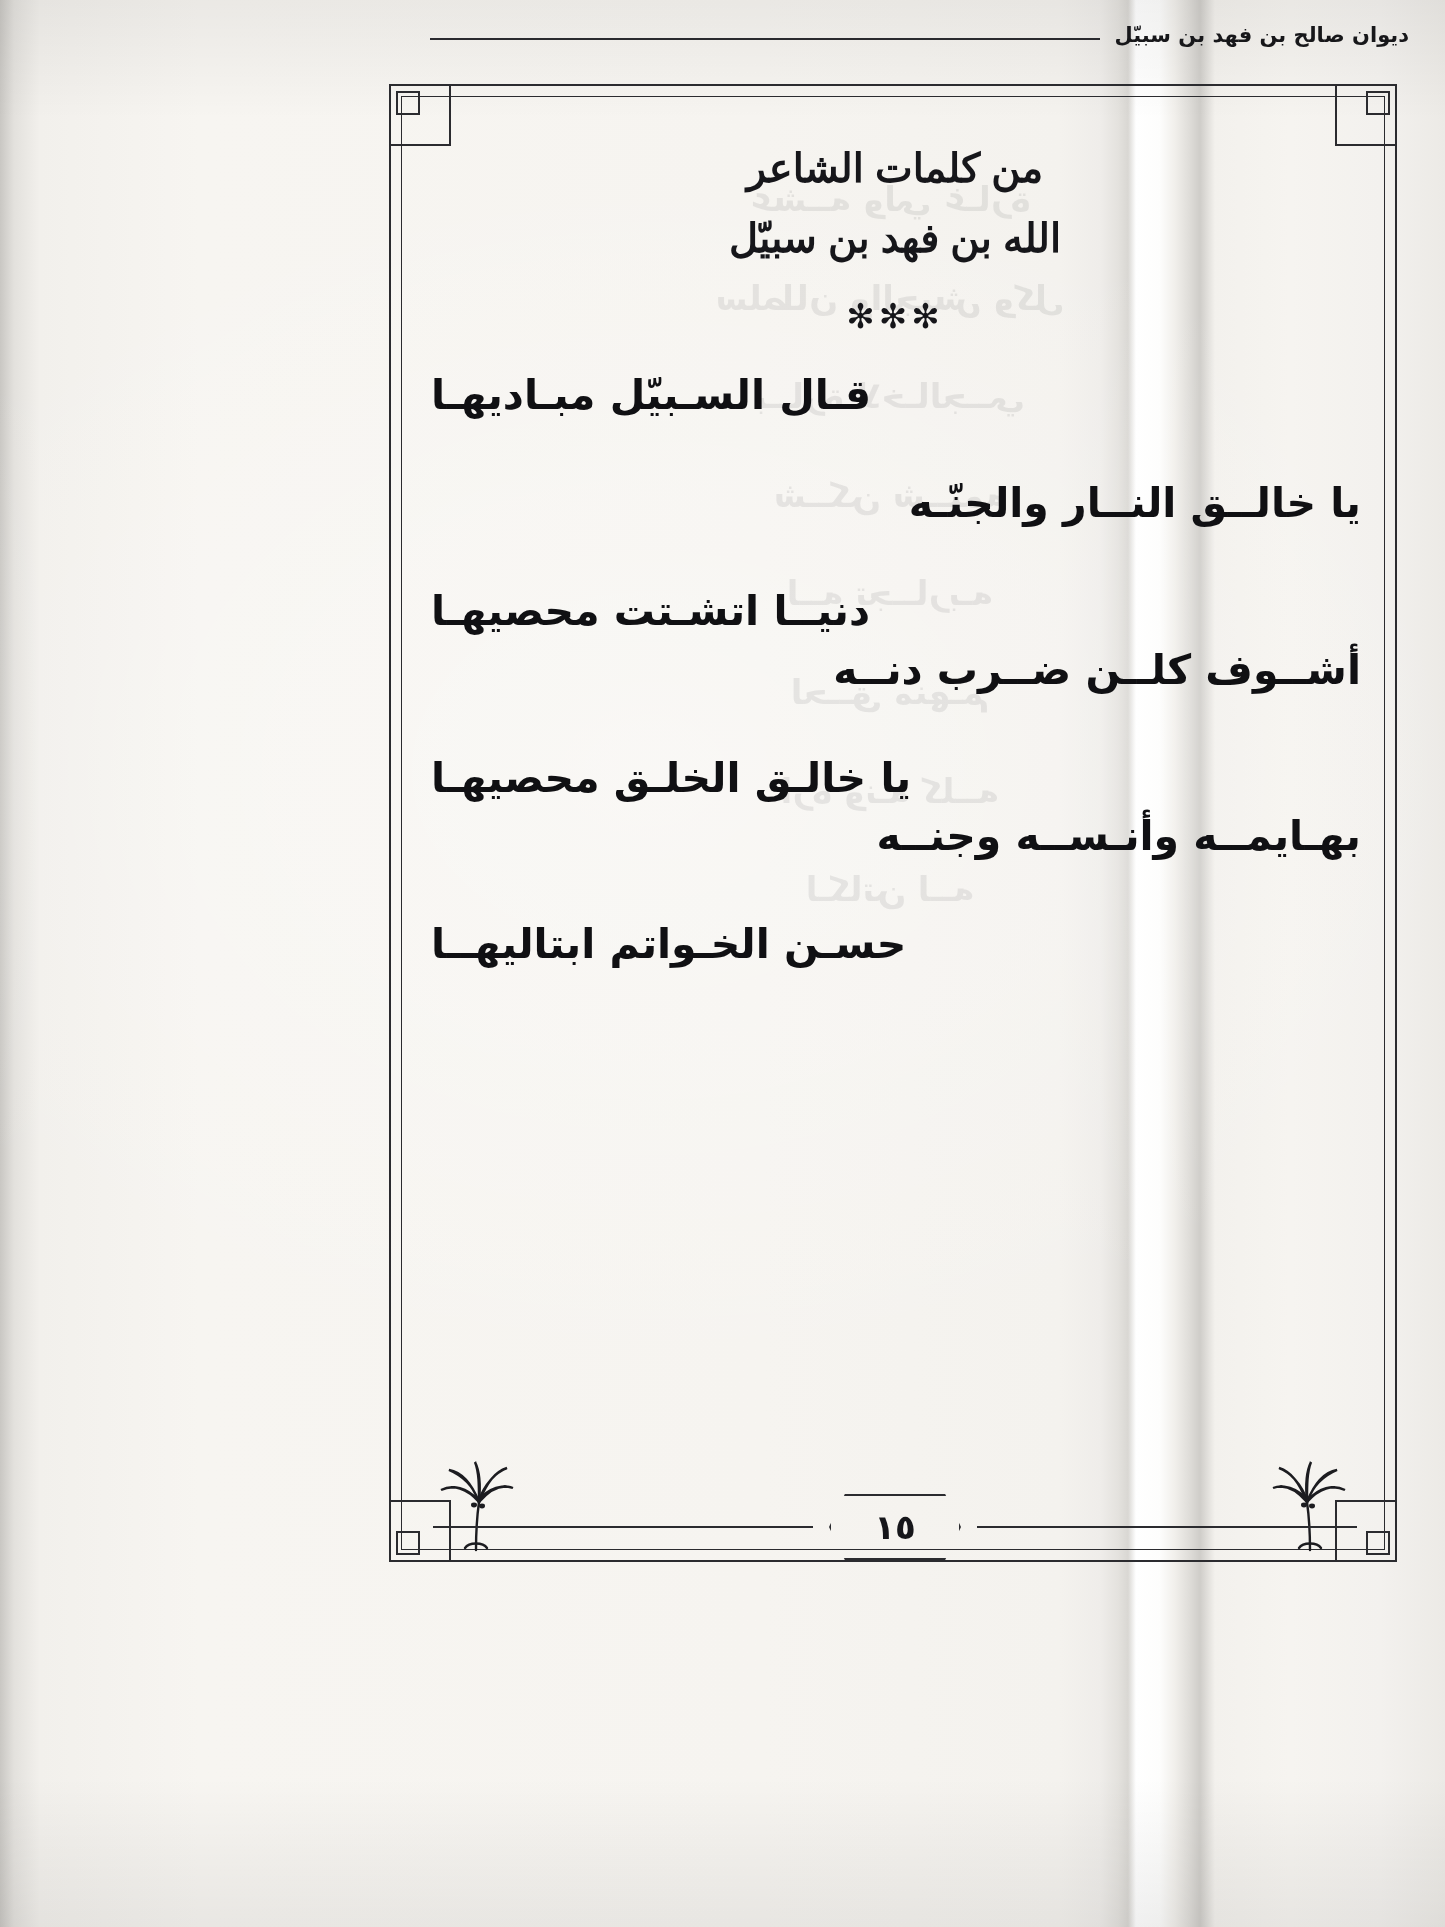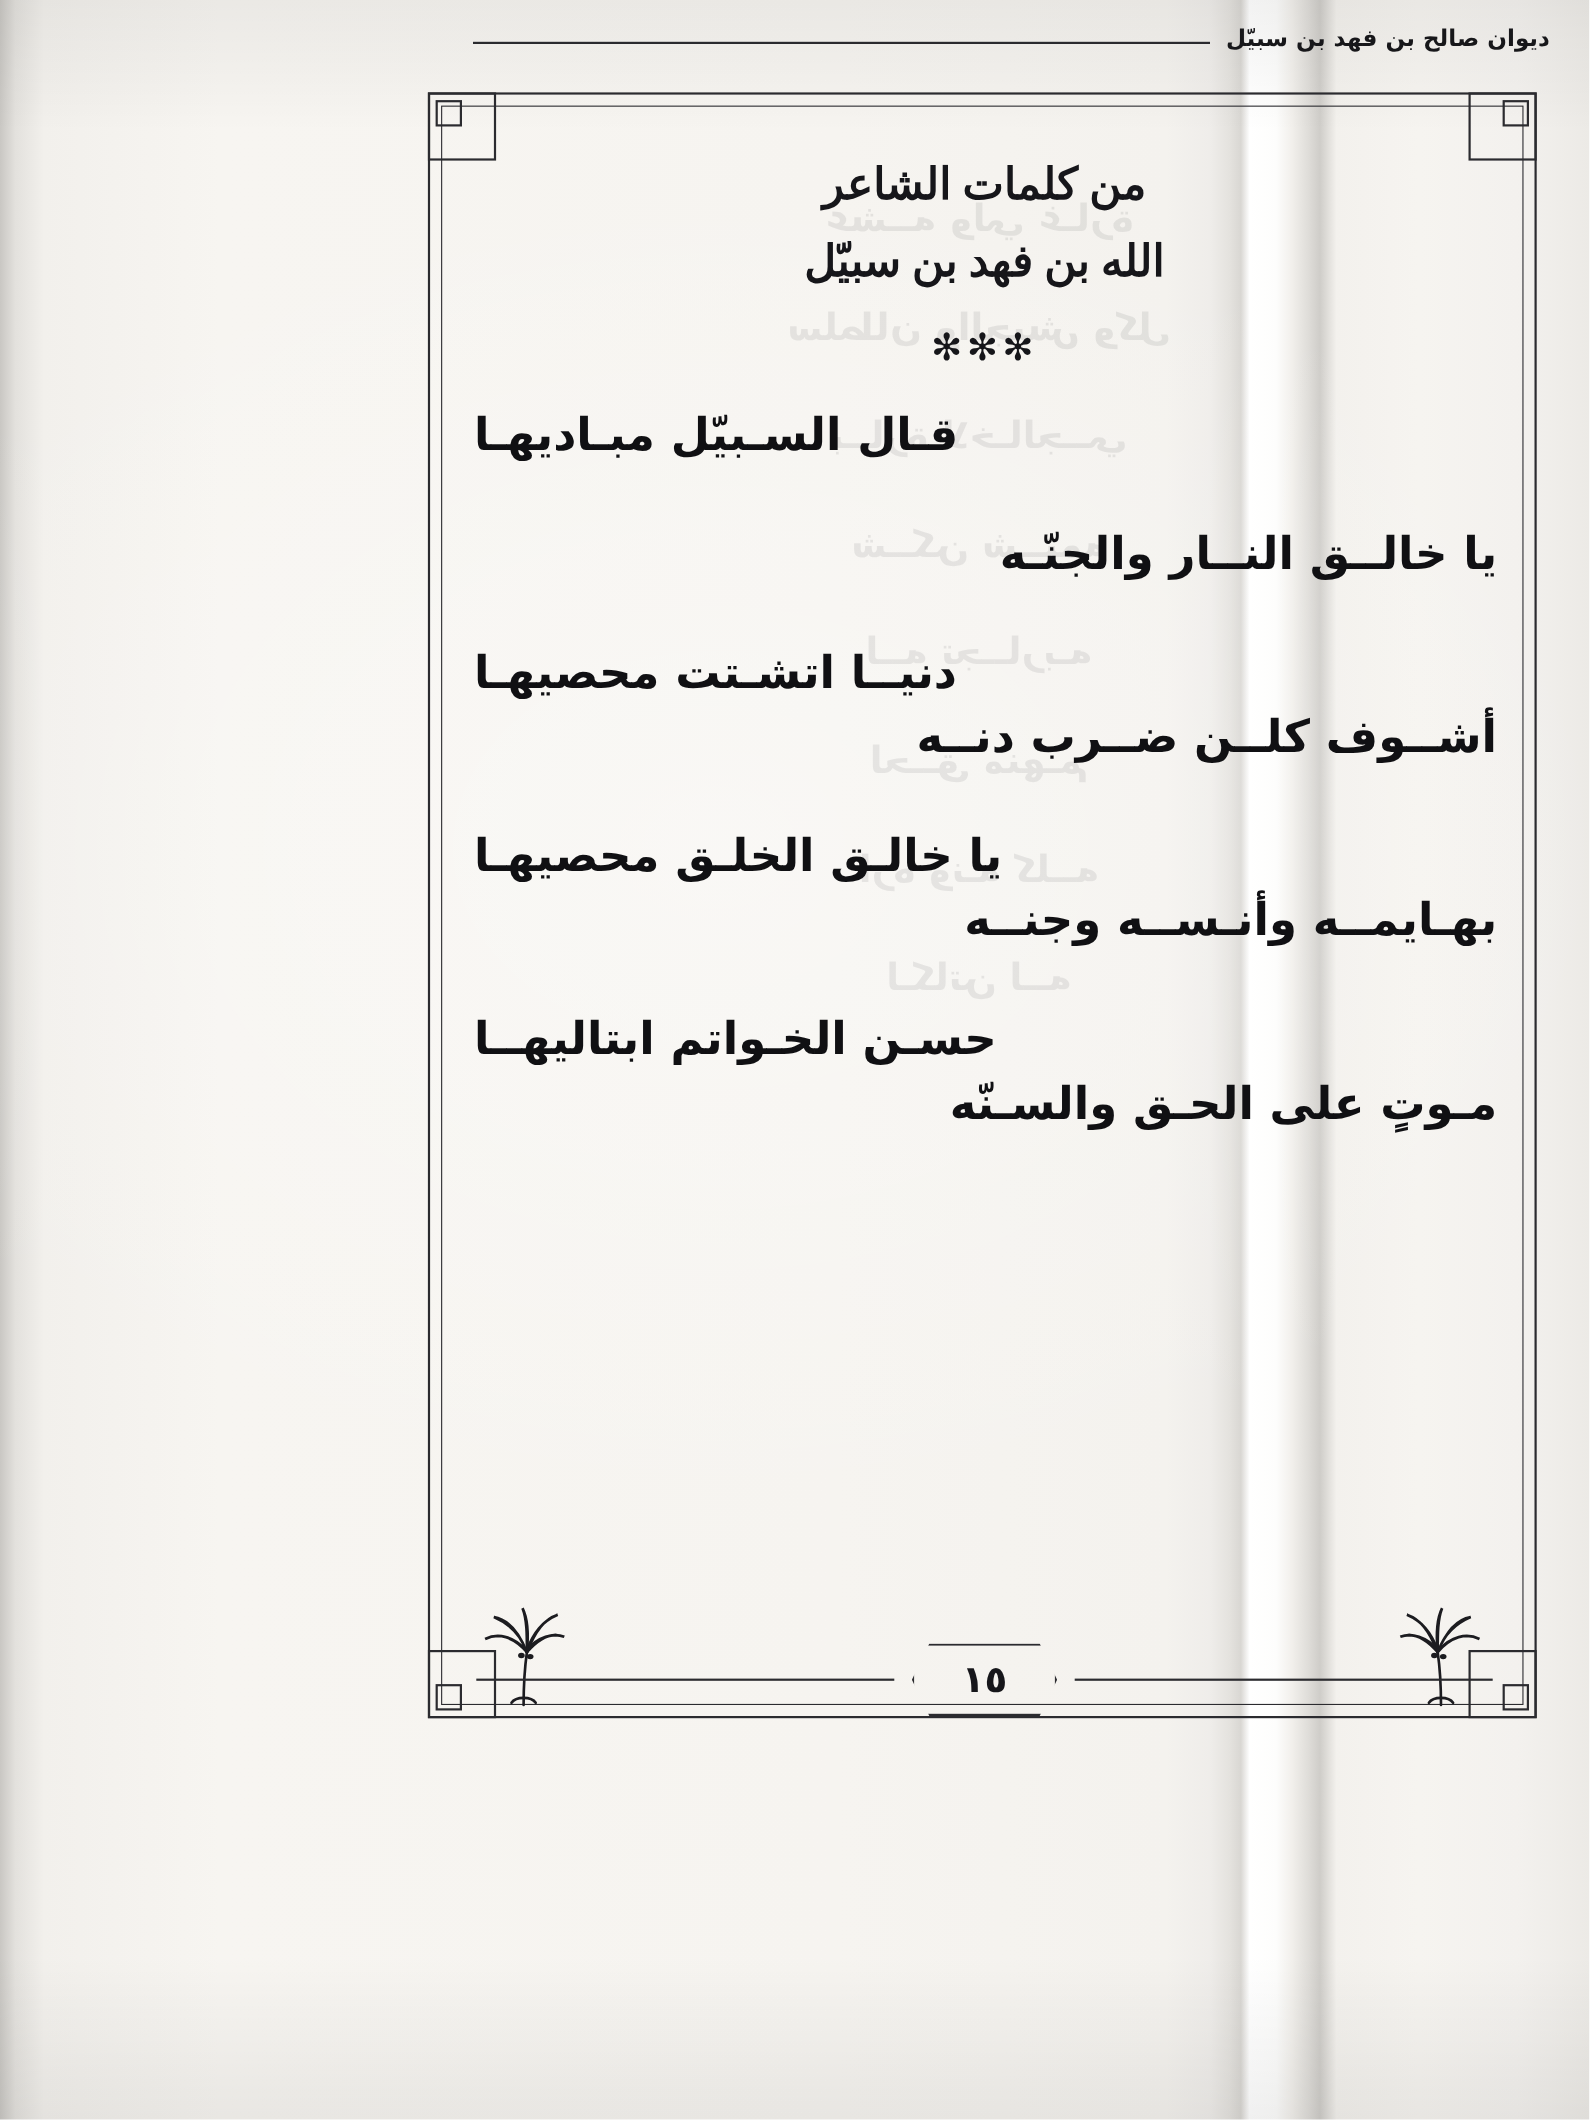--- a/index.html
+++ b/index.html
@@ -130,21 +130,21 @@
 
   
   #content {
     position: absolute;
     top: 130px;
     right: 70px;
     width: 960px;
     text-align: center;
   }
   .heading-line {
-    font-family: Liberation Serif, serif;
+    font-family: Liberation Sans, sans-serif;
     font-size: 40px;
     font-weight: 600;
     color: #16161a;
     line-height: 1.6;
     margin: 6px 0;
     letter-spacing: 1px;
   }
   #stars {
     font-family: "DejaVu Sans", sans-serif;
     font-size: 34px;
@@ -340,21 +340,20 @@
         <div class="hemistich second">أشــوف كلــن ضــرب دنــه</div>
       </div>
 
       <div class="verse">
         <div class="hemistich first">يا خالـق الخلـق محصيهـا</div>
         <div class="hemistich second">بهـايمــه وأنـســه وجنــه</div>
       </div>
 
       <div class="verse">
         <div class="hemistich first">حسـن الخـواتم ابتاليهــا</div>
-        <div class="hemistich second">مـوتٍ على الحـق والسـنّه</div>
       </div>
 
     </div>
   </div>
 
   <div id="footer">
     <div id="footer-rule-right"></div>
     <div id="footer-rule-left"></div>
     <div id="page-number-badge">
       <span id="page-number">١٥</span>

